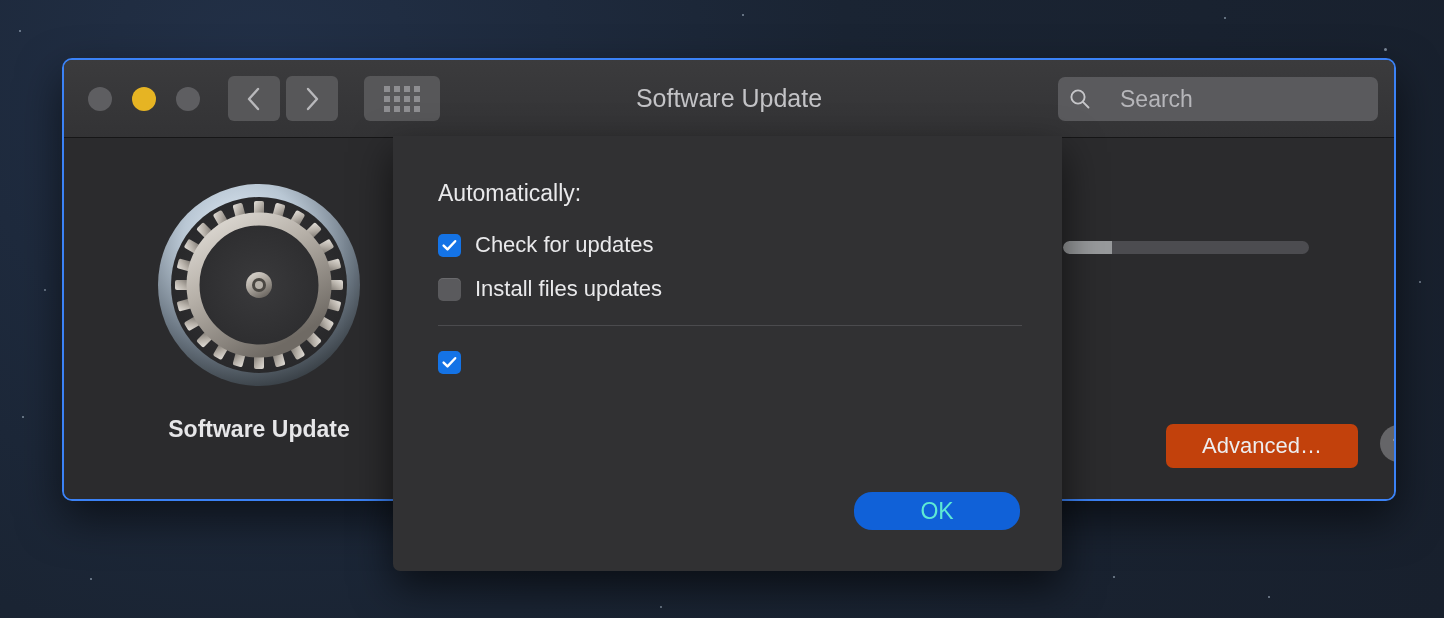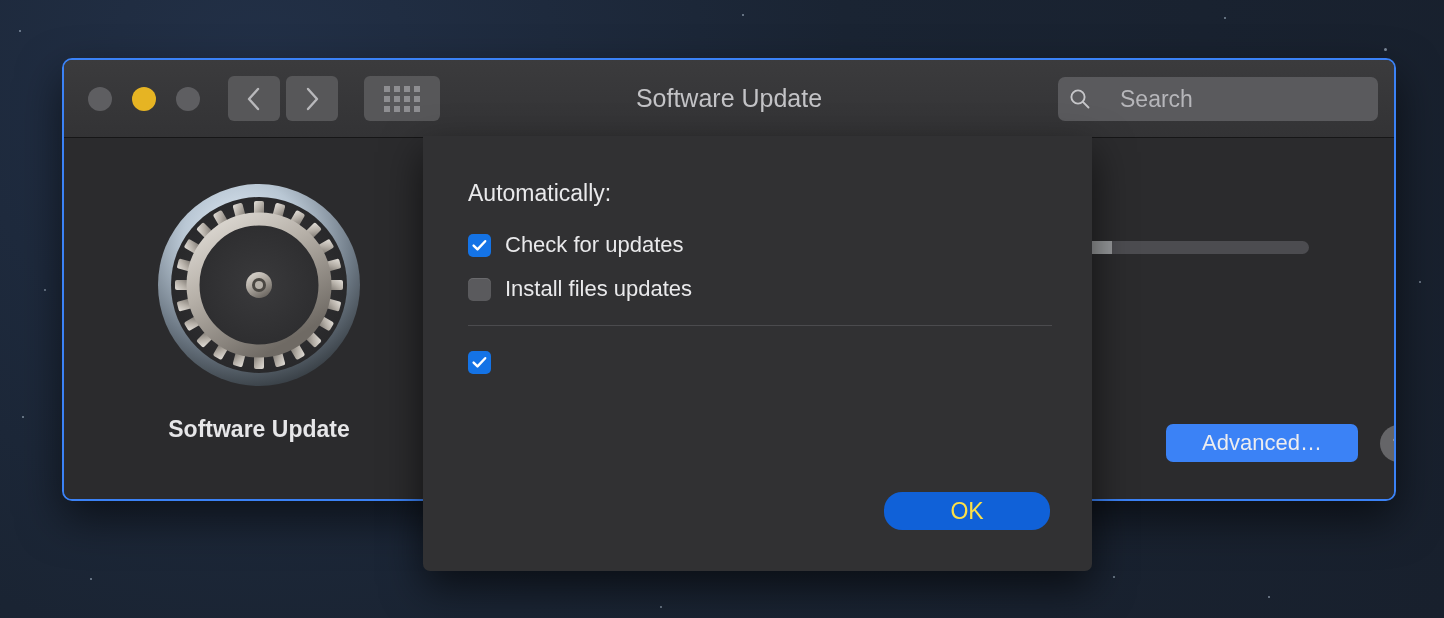--- a/index.html
+++ b/index.html
@@ -167,23 +167,23 @@
     height: 100%;
     background: #989a9c;
     border-radius: 7px 0 0 7px;
   }
 
   #advanced-btn {
     position: absolute;
     left: 103px;
     top: 286px;
     width: 192px;
-    height: 38px;
+    height: 44px;
     border-radius: 7px;
-    background: #3b82f6;
+    background: #c2410c;
     color: #ededef;
     font-size: 22px;
     display: flex;
     align-items: center;
     justify-content: center;
     border: none;
     font-family: inherit;
   }
   #help-btn {
     position: absolute;
@@ -205,21 +205,20 @@
   #sheet {
     position: absolute;
     left: 393px;
     top: 136px;
     width: 669px;
     height: 435px;
     background: #313133;
     border-radius: 0 0 7px 7px;
     box-shadow: 0 16px 40px rgba(0,0,0,.6);
     padding: 44px 46px 0 45px;
-    margin-left: 30px;
   }
 
   #auto-label {
     font-size: 23px;
     color: #e9e9eb;
     margin-bottom: 16px;
   }
 
   .cb-row {
     display: flex;
@@ -257,21 +256,21 @@
   }
 
   #ok-btn {
     position: absolute;
     left: 461px;
     top: 356px;
     width: 166px;
     height: 38px;
     border-radius: 18px;
     background: #1061d8;
-    color: #fde047;
+    color: #5eead4;
     font-size: 23px;
     border: none;
     font-family: inherit;
     display: flex;
     align-items: center;
     justify-content: center;
   }
 </style>
 </head>
 <body>

